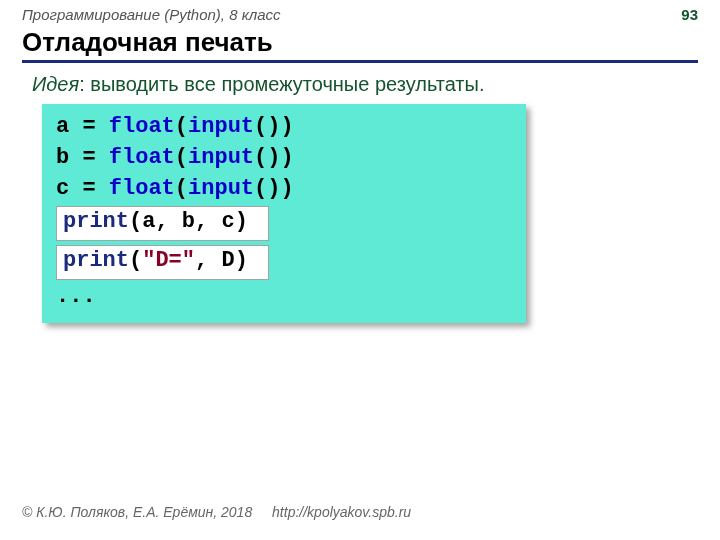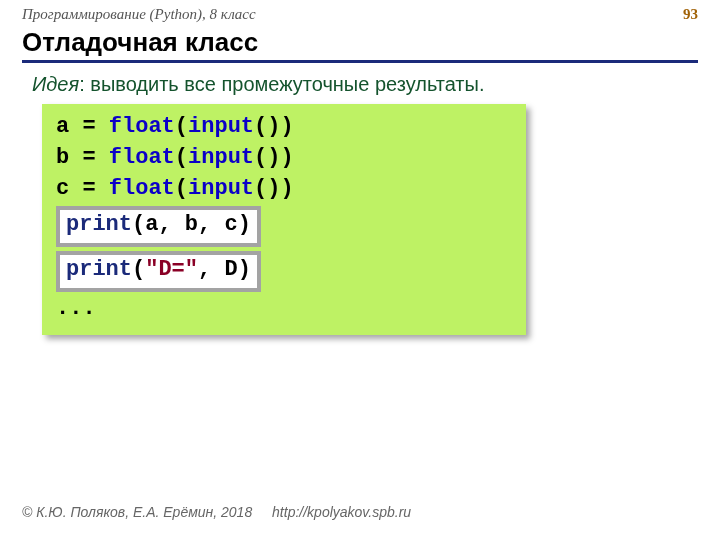--- a/index.html
+++ b/index.html
@@ -20,65 +20,64 @@
     box-sizing: border-box;
   }
   .header {
     display: flex;
     justify-content: space-between;
     align-items: baseline;
     padding: 6px 22px 0 22px;
     font-style: italic;
     color: #555;
     font-size: 15px;
-    font-family: Liberation Serif, serif;
   }
   .page-number {
     font-weight: bold;
-    color: #a16207;
+    color: #14532d;
     font-style: normal;
     font-size: 15px;
   }
   .title {
     margin: 4px 22px 0 22px;
     font-size: 26px;
     font-weight: bold;
     color: #000;
     padding-bottom: 2px;
     border-bottom: 3px solid #1b2a7a;
   }
   .idea {
     margin: 10px 22px 8px 32px;
     font-size: 20px;
     color: #14532d;
   }
   .idea .label { font-style: italic; }
   .code-block {
     margin-left: 42px;
     width: 484px;
-    background: #bef264;
+    background: #5eead4;
     box-shadow: 4px 4px 6px rgba(0,0,0,0.35);
     padding: 8px 14px 10px 14px;
     box-sizing: border-box;
     font-family: "Courier New", Courier, monospace;
     font-size: 22px;
     font-weight: bold;
     line-height: 1.4;
     position: relative;
   }
   .code-line { white-space: pre; }
   .kw { color: #0b00c8; }     
   .fn { color: #1b2a7a; }     
   .num { color: #008300; }    
   .str { color: #8a0026; }    
   .highlight {
     display: inline-block;
     background: #ffffff;
-    border: 4px solid #a3a3a3;
-    padding: 0 6px 2px 6px;
+    border: 1px solid #a3a3a3;
+    padding: 0 20px 2px 6px;
     margin: 2px 0;
   }
   .footer {
     position: absolute;
     left: 0;
     bottom: 12px;
     width: 100%;
     box-sizing: border-box;
     padding: 6px 22px 8px 22px;
     font-style: italic;
@@ -89,21 +88,21 @@
 </style>
 </head>
 <body>
 <div class="slide">
 
   <div class="header">
     <span>Программирование (Python), 8 класс</span>
     <span class="page-number">93</span>
   </div>
 
-  <div class="title">Отладочная класс</div>
+  <div class="title">Отладочная печать</div>
 
   <div class="idea">
     <span class="label">Идея</span><span>: выводить все промежуточные результаты.</span>
   </div>
 
   <div class="code-block">
     <div class="code-line"><span>a = </span><span class="kw">float</span><span>(</span><span class="kw">input</span><span>())</span></div>
     <div class="code-line"><span>b = </span><span class="kw">float</span><span>(</span><span class="kw">input</span><span>())</span></div>
     <div class="code-line"><span>c = </span><span class="kw">float</span><span>(</span><span class="kw">input</span><span>())</span></div>
     <div><span class="highlight"><span class="fn">print</span><span>(a, b, c)</span></span></div>

